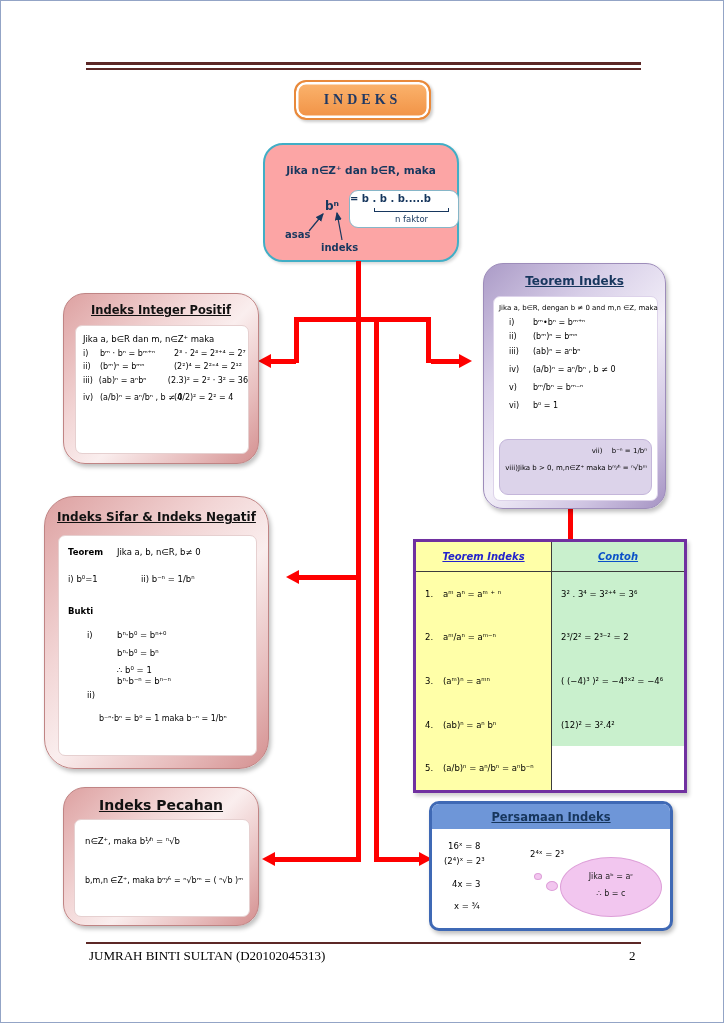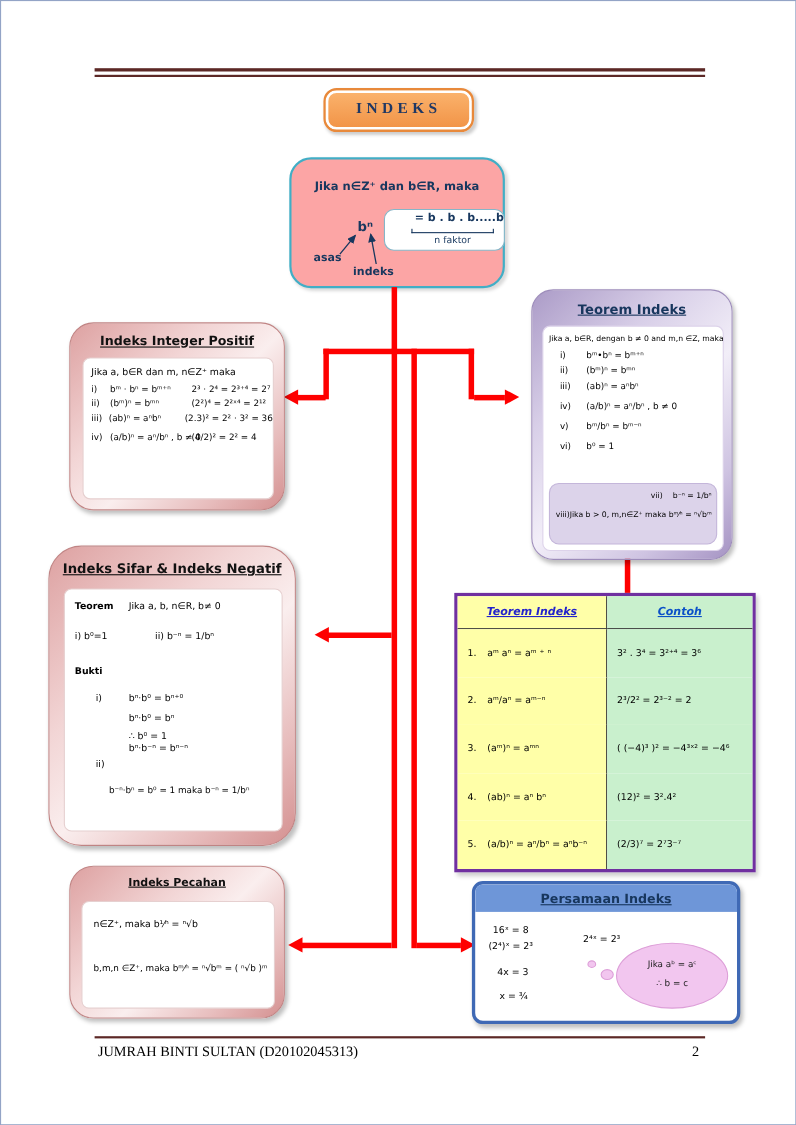--- a/index.html
+++ b/index.html
@@ -30,21 +30,21 @@
 
   
   .def-box { position: absolute; left: 262px; top: 142px; width: 196px; height: 119px;
              background: #fca5a5; border: 2px solid #41aec6; border-radius: 20px;
              box-shadow: 2px 2px 3px rgba(0,0,0,.15); }
   .def-intro { position: absolute; top: 19px; width: 100%; text-align: center;
                font-size: 10.5px; font-weight: 700; color: #17375e; white-space: nowrap; }
   .def-lhs { position: absolute; left: 60px; top: 54px; font-size: 12px; font-weight: 700; color: #17375e; }
   .def-panel { position: absolute; left: 84px; top: 45px; width: 110px; height: 38px;
                background: #fff; border: 1px solid #86b6c8; border-radius: 9px; }
-  .def-rhs { position: absolute; top: 2px; width: 100%; text-align: right; font-size: 10px;
+  .def-rhs { position: absolute; top: 2px; width: 100%; text-align: left; font-size: 10px;
              font-weight: 700; color: #17375e; white-space: nowrap; }
   .def-brace { position: absolute; left: 24px; right: 9px; top: 17px; height: 4px;
                border-left: 1px solid #17375e; border-right: 1px solid #17375e;
                border-bottom: 1px solid #17375e; }
   .def-nfaktor { position: absolute; left: 24px; right: 9px; top: 23px; text-align: center;
                  font-size: 8.5px; color: #17375e; }
   .def-asas { position: absolute; left: 20px; top: 84px; font-size: 10px; font-weight: 700; color: #17375e; }
   .def-indeks { position: absolute; left: 56px; top: 97px; font-size: 10px; font-weight: 700; color: #17375e; }
   .def-arrows { position: absolute; left: 0; top: 0; pointer-events: none; }
 
@@ -242,21 +242,21 @@
       <span class="abs" style="left:58px;top:94px;font-size:8.5px;">bⁿ·b⁰ = bⁿ⁺⁰</span>
       <span class="abs" style="left:58px;top:112px;font-size:8.5px;">bⁿ·b⁰ = bⁿ</span>
       <span class="abs" style="left:58px;top:129px;font-size:8.5px;">∴ b⁰ = 1</span>
       <span class="abs" style="left:28px;top:154px;font-size:8.5px;">ii)</span>
       <span class="abs" style="left:58px;top:140px;font-size:8.5px;">bⁿ·b⁻ⁿ = bⁿ⁻ⁿ</span>
       <span class="abs" style="left:40px;top:178px;font-size:8px;">b⁻ⁿ·bⁿ = b⁰ = 1   maka   b⁻ⁿ = 1/bⁿ</span>
     </div>
   </div>
 
   <div class="pink-box" style="left:62px;top:786px;width:196px;height:139px;">
-    <div class="box-title" style="top:9px;font-size:10px;">Indeks Pecahan</div>
+    <div class="box-title" style="top:9px;font-size:14px;">Indeks Pecahan</div>
     <div class="white-panel" style="left:10px;top:31px;width:176px;height:98px;">
       <span class="abs" style="left:10px;top:16px;font-size:8.5px;">n∈Z⁺, maka  b¹⁄ⁿ = ⁿ√b</span>
       <span class="abs" style="left:10px;top:56px;font-size:8px;">b,m,n ∈Z⁺, maka bᵐ⁄ⁿ = ⁿ√bᵐ = ( ⁿ√b )ᵐ</span>
     </div>
   </div>
 
   <div class="contoh-table">
     <div class="ct-head ct-left">
       <span>Teorem Indeks</span>
     </div>
@@ -292,23 +292,20 @@
       <span class="ct-no">4.</span>
       <span>(ab)ⁿ = aⁿ bⁿ</span>
     </div>
     <div class="ct-cell ct-right">
       <span>(12)² = 3².4²</span>
     </div>
 
     <div class="ct-cell ct-left">
       <span class="ct-no">5.</span>
       <span>(a/b)ⁿ = aⁿ/bⁿ = aⁿb⁻ⁿ</span>
-    </div>
-    <div class="ct-cell ct-right">
-      <span>(2/3)⁷ = 2⁷3⁻⁷</span>
     </div>
   </div>
 
   <div class="ps-box">
     <div class="ps-head">Persamaan Indeks</div>
     <div class="ps-body">
       <span class="ps-step" style="left:16px;top:12px;">16ˣ  =  8</span>
       <span class="ps-step" style="left:12px;top:27px;">(2⁴)ˣ  =  2³</span>
       <span class="ps-step" style="left:98px;top:20px;">2⁴ˣ  =  2³</span>
       <span class="ps-step" style="left:20px;top:50px;">4x  =  3</span>

